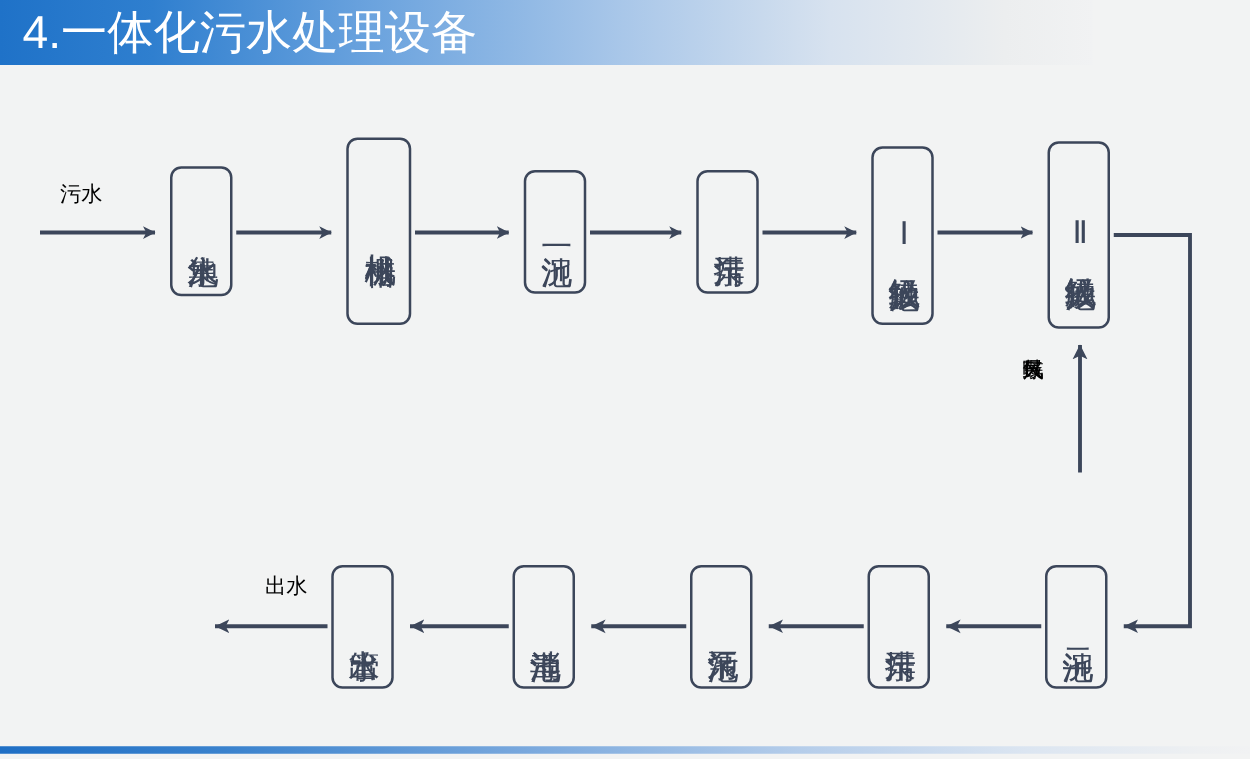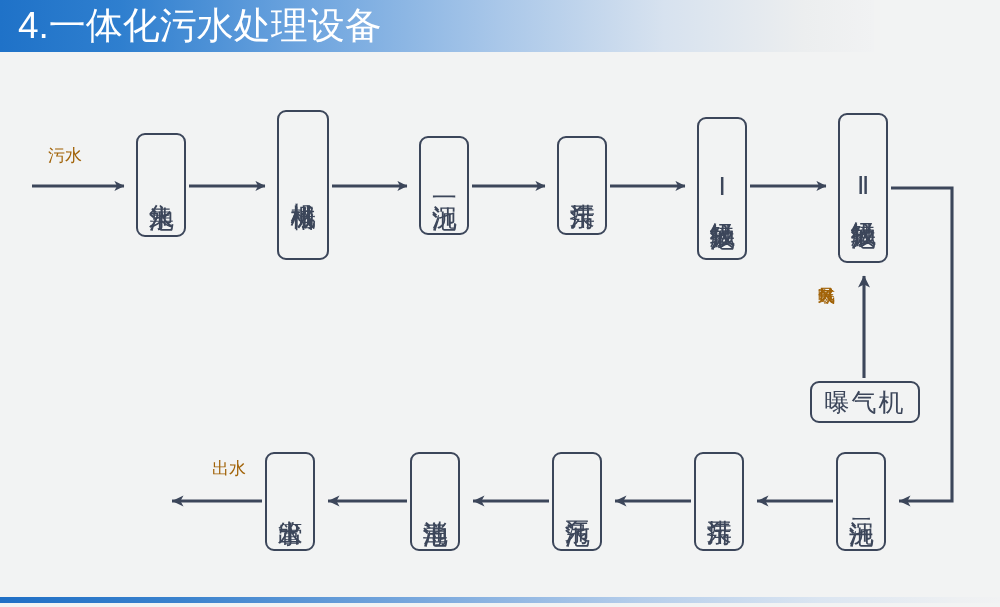--- a/index.html
+++ b/index.html
@@ -42,21 +42,21 @@
     font-size:25px;line-height:1.02;letter-spacing:1px;
     font-weight:500;white-space:nowrap;
     font-family:"Liberation Sans","DejaVu Sans",sans-serif;
   }
   .node .hlabel{
     font-size:25px;letter-spacing:2px;font-weight:500;white-space:nowrap;
     font-family:"Liberation Sans","DejaVu Sans",sans-serif;
   }
   
   .caption{
-    position:absolute;color:#a16207;font-size:17px;
+    position:absolute;color:#000000;font-size:17px;
     font-weight:500;white-space:nowrap;
     font-family:"Liberation Sans","DejaVu Sans",sans-serif;
   }
   .caption.vert{
     writing-mode:vertical-rl;text-orientation:upright;
     line-height:1.0;letter-spacing:0px;
   }
 </style>
 </head>
 <body>
@@ -126,23 +126,20 @@
   </div>
 
   <div class="node" style="left:697px;top:65px;width:50px;height:143px;">
     <span class="vlabel">Ⅰ级接触池</span>
   </div>
 
   <div class="node" style="left:838px;top:61px;width:50px;height:150px;">
     <span class="vlabel">Ⅱ级接触池</span>
   </div>
 
-  <div class="node" style="left:810px;top:329px;width:110px;height:42px;">
-    <span class="hlabel">曝气机</span>
-  </div>
 
   <div class="node" style="left:836px;top:400px;width:50px;height:99px;">
     <span class="vlabel">二沉池</span>
   </div>
 
   <div class="node" style="left:694px;top:400px;width:50px;height:99px;">
     <span class="vlabel">排污泵</span>
   </div>
 
   <div class="node" style="left:552px;top:400px;width:50px;height:99px;">

